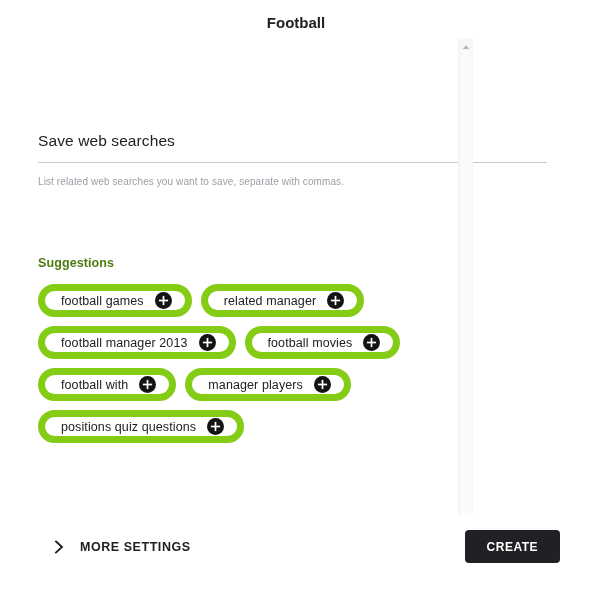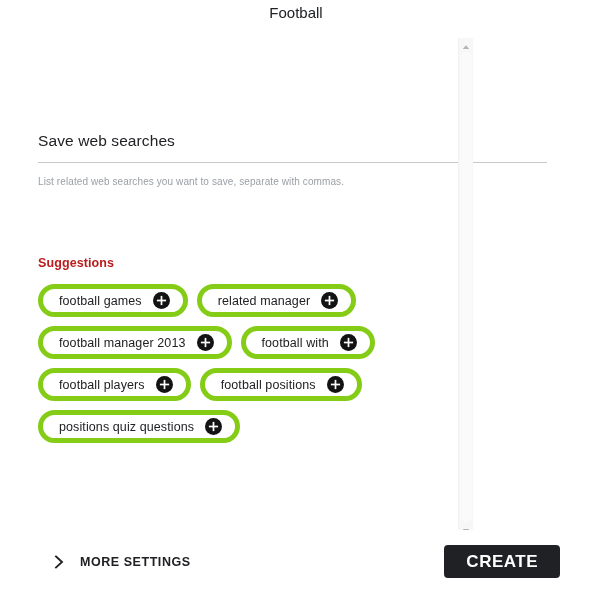--- a/index.html
+++ b/index.html
@@ -15,24 +15,24 @@
     overflow: hidden;
     position: relative;
   }
 
   
   .dialog-title {
     text-align: center;
     font-size: 15px;
     line-height: 20px;
     color: #202124;
-    padding-top: 3px;
+    padding-top: 13px;
     height: 24px;
     box-sizing: border-box;
-    font-weight: 400;
+    font-weight: 700;
   }
 
   
   .dialog-body {
     position: absolute;
     top: 30px;
     left: 0;
     width: 476px;
     height: 506px;
     box-sizing: border-box;
@@ -74,35 +74,35 @@
     color: #9aa0a6;
     letter-spacing: .1px;
   }
 
   
   .suggestions-heading {
     margin-top: 64px;
     font-size: 12.5px;
     line-height: 18px;
     font-weight: 700;
-    color: #b91c1c;
+    color: #4d7c0f;
     letter-spacing: .1px;
   }
   .chips-wrap {
     margin-top: 12px;
     display: flex;
     flex-wrap: wrap;
     width: 472px;
   }
   .chip {
     display: inline-flex;
     align-items: center;
     height: 33px;
     box-sizing: border-box;
-    border: 5px solid #84cc16;
+    border: 7px solid #84cc16;
     border-radius: 17px;
     background: #ffffff;
     padding: 0 13px 0 16px;
     margin: 0 9px 9px 0;
     cursor: pointer;
     white-space: nowrap;
   }
   .chip-label {
     font-size: 12.5px;
     line-height: 16px;
@@ -163,21 +163,21 @@
   .footer-divider {
     position: absolute;
     top: 536px;
     left: 22px;
     width: 539px;
     height: 1px;
     background: #ededed;
   }
   .dialog-footer {
     position: absolute;
-    top: 530px;
+    top: 515px;
     left: 0;
     width: 592px;
     height: 63px;
     box-sizing: border-box;
     display: flex;
     align-items: center;
     justify-content: space-between;
     padding: 0 32px 0 52px;
     background: #ffffff;
   }
@@ -204,21 +204,21 @@
     font-weight: 700;
     letter-spacing: .55px;
     color: #202124;
   }
   .create-button {
     background: #202124;
     color: #ffffff;
     border: none;
     border-radius: 4px;
     font-family: "Liberation Sans", sans-serif;
-    font-size: 17px;
+    font-size: 12px;
     font-weight: 700;
     letter-spacing: .5px;
     height: 33px;
     padding: 0 22px;
     cursor: pointer;
   }
 </style>
 </head>
 <body>
 
@@ -264,53 +264,53 @@
         <span class="chip-label">football manager 2013</span>
         <span class="chip-add-icon">
           <svg width="17" height="17" viewBox="0 0 17 17">
               <circle cx="8.5" cy="8.5" r="8.5" fill="#131314"></circle>
               <rect x="7.65" y="3.9" width="1.7" height="9.2" fill="#fff"></rect>
               <rect x="3.9" y="7.65" width="9.2" height="1.7" fill="#fff"></rect>
             </svg>
         </span>
       </div>
 
+      <div class="chip">
+        <span class="chip-label">football movies</span>
+        <span class="chip-add-icon">
+          <svg width="17" height="17" viewBox="0 0 17 17">
+              <circle cx="8.5" cy="8.5" r="8.5" fill="#131314"></circle>
+              <rect x="7.65" y="3.9" width="1.7" height="9.2" fill="#fff"></rect>
+              <rect x="3.9" y="7.65" width="9.2" height="1.7" fill="#fff"></rect>
+            </svg>
+        </span>
+      </div>
 
       <div class="chip">
         <span class="chip-label">football with</span>
         <span class="chip-add-icon">
           <svg width="17" height="17" viewBox="0 0 17 17">
               <circle cx="8.5" cy="8.5" r="8.5" fill="#131314"></circle>
               <rect x="7.65" y="3.9" width="1.7" height="9.2" fill="#fff"></rect>
               <rect x="3.9" y="7.65" width="9.2" height="1.7" fill="#fff"></rect>
             </svg>
         </span>
       </div>
 
       <div class="chip">
-        <span class="chip-label">football players</span>
-        <span class="chip-add-icon">
-          <svg width="17" height="17" viewBox="0 0 17 17">
-              <circle cx="8.5" cy="8.5" r="8.5" fill="#131314"></circle>
-              <rect x="7.65" y="3.9" width="1.7" height="9.2" fill="#fff"></rect>
-              <rect x="3.9" y="7.65" width="9.2" height="1.7" fill="#fff"></rect>
-            </svg>
-        </span>
-      </div>
-
-      <div class="chip">
-        <span class="chip-label">football positions</span>
-        <span class="chip-add-icon">
-          <svg width="17" height="17" viewBox="0 0 17 17">
-              <circle cx="8.5" cy="8.5" r="8.5" fill="#131314"></circle>
-              <rect x="7.65" y="3.9" width="1.7" height="9.2" fill="#fff"></rect>
-              <rect x="3.9" y="7.65" width="9.2" height="1.7" fill="#fff"></rect>
-            </svg>
-        </span>
-      </div>
+        <span class="chip-label">manager players</span>
+        <span class="chip-add-icon">
+          <svg width="17" height="17" viewBox="0 0 17 17">
+              <circle cx="8.5" cy="8.5" r="8.5" fill="#131314"></circle>
+              <rect x="7.65" y="3.9" width="1.7" height="9.2" fill="#fff"></rect>
+              <rect x="3.9" y="7.65" width="9.2" height="1.7" fill="#fff"></rect>
+            </svg>
+        </span>
+      </div>
+
 
 
       <div class="chip">
         <span class="chip-label">positions quiz questions</span>
         <span class="chip-add-icon">
           <svg width="17" height="17" viewBox="0 0 17 17">
               <circle cx="8.5" cy="8.5" r="8.5" fill="#131314"></circle>
               <rect x="7.65" y="3.9" width="1.7" height="9.2" fill="#fff"></rect>
               <rect x="3.9" y="7.65" width="9.2" height="1.7" fill="#fff"></rect>
             </svg>

